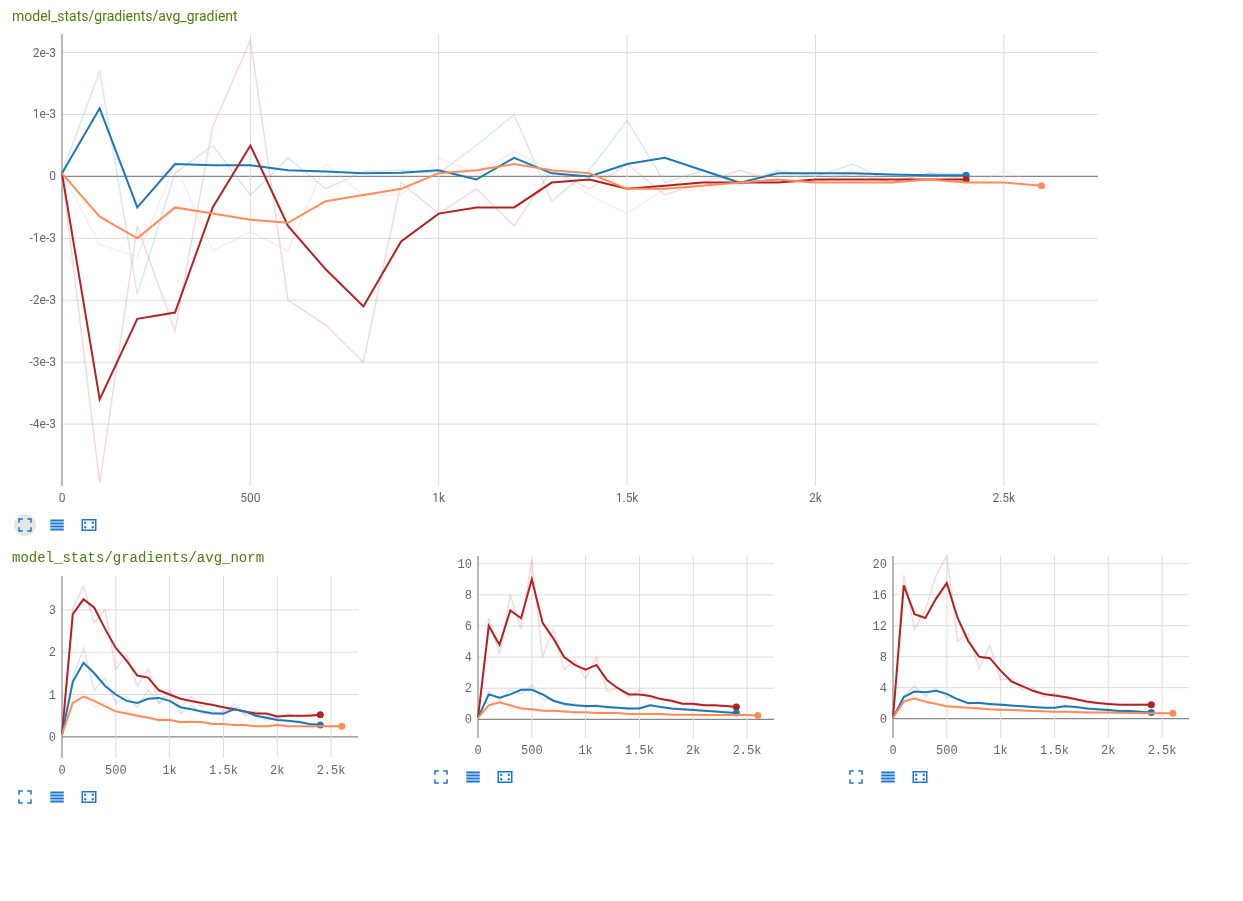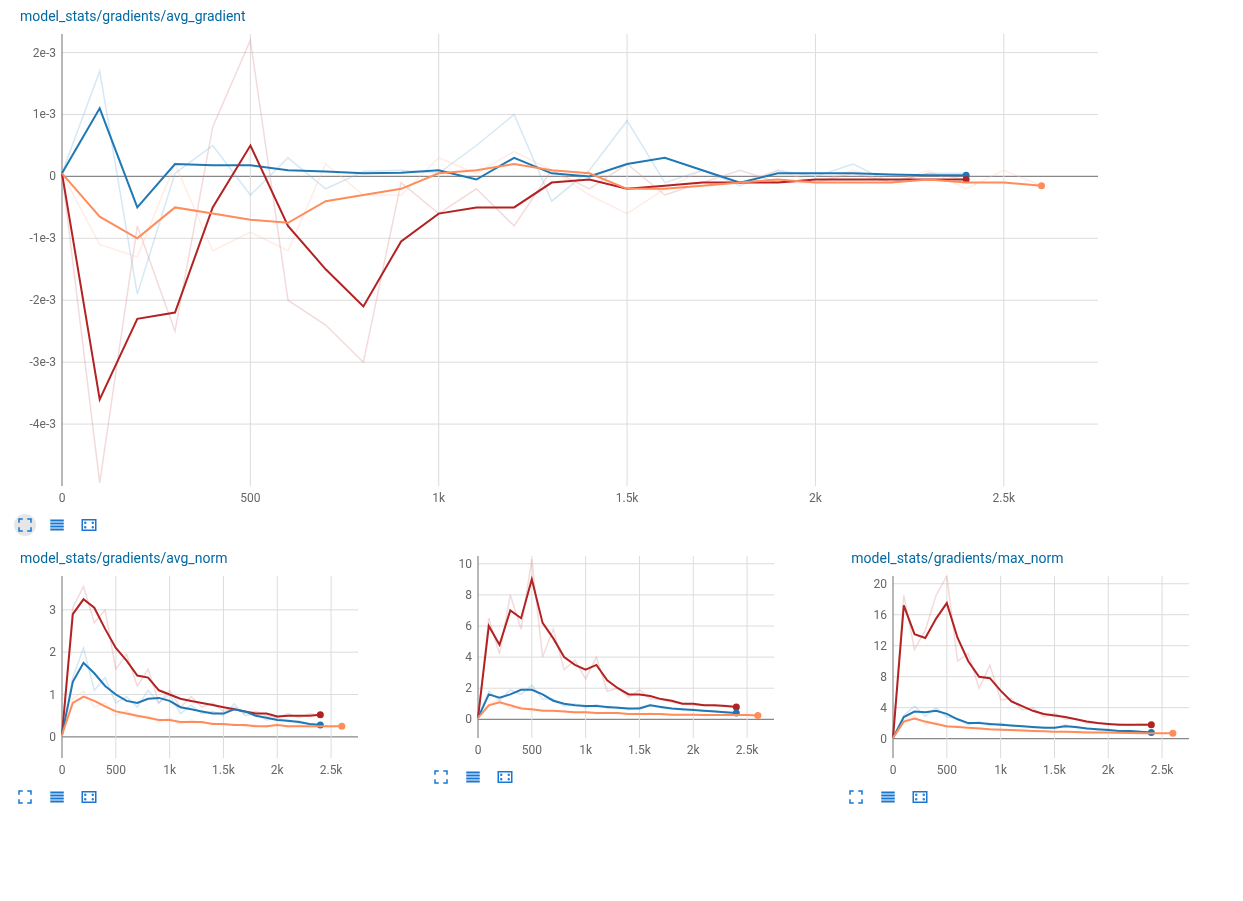--- a/index.html
+++ b/index.html
@@ -5,37 +5,37 @@
   * { box-sizing: border-box; }
   body {
     margin: 0;
     padding: 8px;
     font-family: -apple-system, BlinkMacSystemFont, "Segoe UI", Roboto, Helvetica, Arial, sans-serif;
     font-size: 13px;
     color: #333;
     background: #fff;
   }
   .panel { margin-bottom: 14px; }
-  .panel-title { font-size: 14px; color: #0369a1; margin: 0 0 4px 12px; font-weight: 400; }
+  .panel-title { font-size: 14px; color: #4d7c0f; margin: 0 0 4px 4px; font-weight: 400; }
   .chart-holder { position: relative; }
   svg { display: block; }
   .grid-line { stroke: #dcdcdc; stroke-width: 1; }
   .zero-line { stroke: #888; stroke-width: 1.2; }
   .tick-label { fill: #666; font-size: 12px; }
   .series { fill: none; stroke-width: 2; }
   .series-faint { fill: none; stroke-width: 1.5; opacity: 0.32; }
   .toolbar { display: flex; gap: 10px; align-items: center; margin: 6px 0 0 6px; }
   .tool-btn {
     width: 22px; height: 22px;
     display: inline-flex; align-items: center; justify-content: center;
     color: #1976d2; cursor: pointer; border-radius: 50%;
   }
   .tool-btn.active { background: #e6e6e6; }
   .tool-btn svg { width: 18px; height: 18px; }
-  .row3 { display: flex; gap: 20px; }
+  .row3 { display: flex; gap: 20px; font-family: Liberation Mono, monospace; }
   .row3 > .panel { flex: 1 1 0; min-width: 0; }
 </style>
 </head>
 <body>
 
 <div class="panel">
   <div class="panel-title">model_stats/gradients/avg_gradient</div>
   <div class="chart-holder">
       <svg width="1100" height="480">
         <line x1="54" x2="1090" y1="396.0821917808219" y2="396.0821917808219" class="grid-line"></line>
@@ -210,21 +210,20 @@
             <rect x="3" y="5" width="18" height="14"></rect>
             <circle cx="7" cy="9" r="0.6" fill="currentColor"></circle>
             <circle cx="17" cy="9" r="0.6" fill="currentColor"></circle>
             <circle cx="7" cy="15" r="0.6" fill="currentColor"></circle>
             <circle cx="17" cy="15" r="0.6" fill="currentColor"></circle>
           </svg>
         </span>
       </div>
   </div>
   <div class="panel">
-    <div class="panel-title">model_stats/gradients/max_norm</div>
     <div class="chart-holder">
         <svg width="360" height="210">
           <line x1="54" x2="350" y1="168.63829787234042" y2="168.63829787234042" class="zero-line"></line>
           <text x="48" y="172.63829787234042" text-anchor="end" class="tick-label">0</text>
           <line x1="54" x2="350" y1="137.65957446808508" y2="137.65957446808508" class="grid-line"></line>
           <text x="48" y="141.65957446808508" text-anchor="end" class="tick-label">4</text>
           <line x1="54" x2="350" y1="106.68085106382979" y2="106.68085106382979" class="grid-line"></line>
           <text x="48" y="110.68085106382979" text-anchor="end" class="tick-label">8</text>
           <line x1="54" x2="350" y1="75.70212765957447" y2="75.70212765957447" class="grid-line"></line>
           <text x="48" y="79.70212765957447" text-anchor="end" class="tick-label">12</text>

